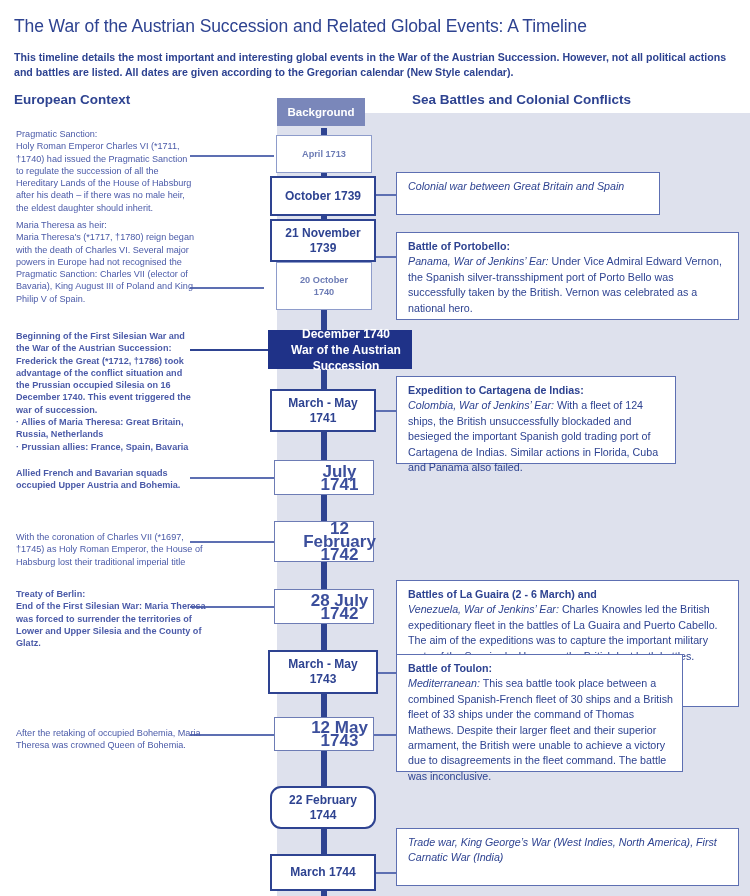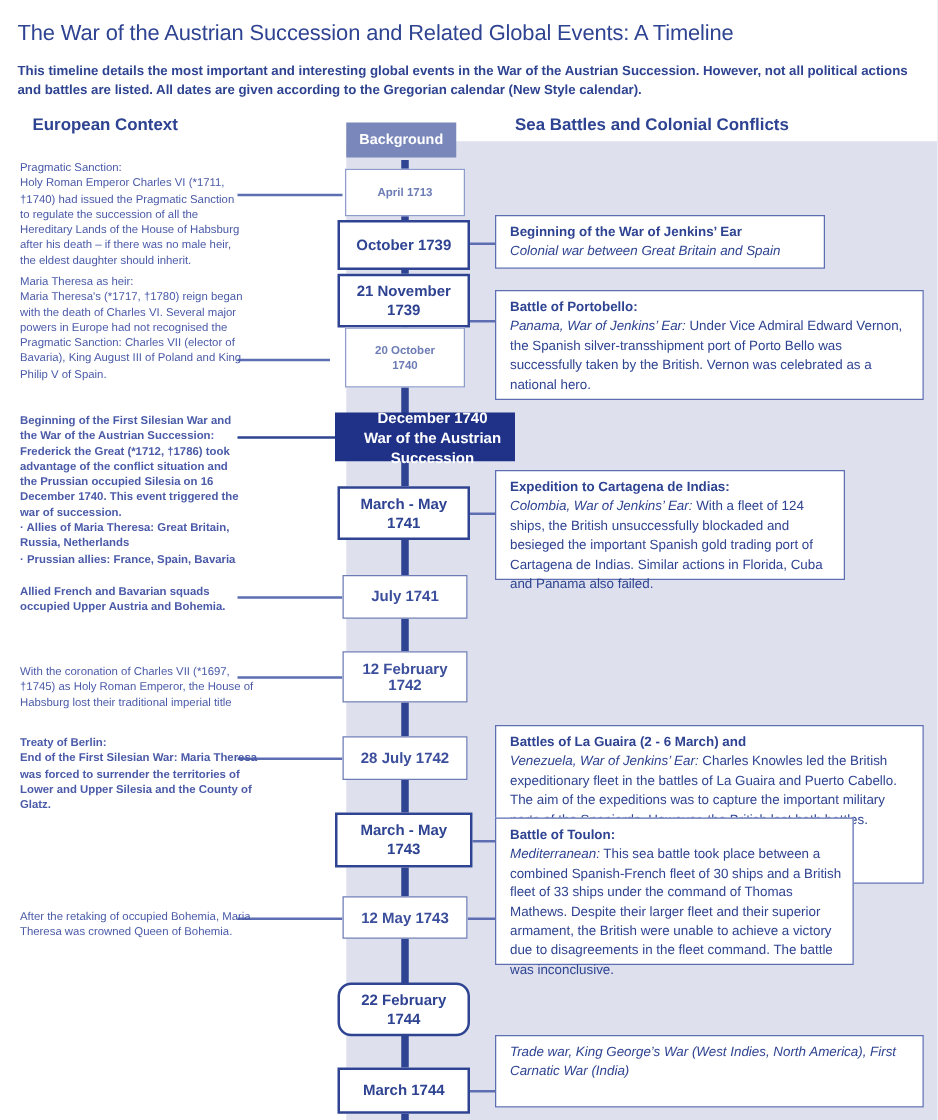--- a/index.html
+++ b/index.html
@@ -15,21 +15,21 @@
   #title{
     position:absolute;left:14px;top:16px;width:720px;
     font-size:17.5px;font-weight:400;color:#2e4391;letter-spacing:-0.1px;
   }
   #intro{
     position:absolute;left:14px;top:50px;width:724px;
     font-size:10.6px;font-weight:bold;line-height:15px;color:#2e4391;
   }
   #col-left-head{
     position:absolute;left:14px;top:92px;
-    font-size:13.5px;font-weight:bold;color:#2e4391;margin-left:12px;
+    font-size:13.5px;font-weight:bold;color:#2e4391;
   }
   #col-right-head{
     position:absolute;left:412px;top:92px;
     font-size:13.5px;font-weight:bold;color:#2e4391;
   }
   
   #shade{
     position:absolute;left:277px;top:113px;width:473px;height:783px;
     background:#dee1ed;
   }
@@ -49,21 +49,21 @@
   .cbox.major{
     border:2px solid #2e4391;
     font-size:12px;font-weight:bold;line-height:15px;
   }
   .cbox.minor{
     border:1.4px solid #8e9ccb;
     font-size:9.2px;font-weight:bold;line-height:12px;color:#6d7cb5;
   }
   .cbox.mid{
     border:1.6px solid #6d7cb5;
-    font-size:12px;font-weight:bold;line-height:13px;color:#3c4f9c;
+    font-size:17px;font-weight:bold;line-height:13px;color:#3c4f9c;padding-left:31px;
   }
   .cbox.hero{
     border:none;background:#1f3288;color:#ffffff;
     font-size:12px;font-weight:bold;line-height:16px;
   }
   #badge-background{
     position:absolute;left:277px;top:98px;width:88px;height:28px;
     background:#7a87ba;color:#ffffff;
     display:flex;align-items:center;justify-content:center;
     font-size:11.5px;font-weight:bold;
@@ -201,21 +201,20 @@
 <div class="lnote" style="left:16px;top:588px;width:194px;font-weight:bold;">
   <div>Treaty of Berlin:</div>
   <div>End of the First Silesian War: Maria Theresa was forced to surrender the territories of Lower and Upper Silesia and the County of Glatz.</div>
 </div>
 
 <div class="lnote" style="left:16px;top:727px;width:190px;">
   <div>After the retaking of occupied Bohemia, Maria Theresa was crowned Queen of Bohemia.</div>
 </div>
 
 <div class="rbox" style="left:396px;top:172px;width:264px;height:43px;">
-  <span class="hl">Beginning of the War of Jenkins’ Ear</span>
   <span class="it">Colonial war between Great Britain and Spain</span>
 </div>
 
 <div class="rbox" style="left:396px;top:232px;width:343px;height:88px;">
   <span class="hl">Battle of Portobello:</span>
   <span class="it">Panama, War of Jenkins’ Ear:</span><span> Under Vice Admiral Edward Vernon, the Spanish silver-transshipment port of Porto Bello was successfully taken by the British. Vernon was celebrated as a national hero.</span>
 </div>
 
 <div class="rbox" style="left:396px;top:376px;width:280px;height:88px;">
   <span class="hl">Expedition to Cartagena de Indias:</span>

